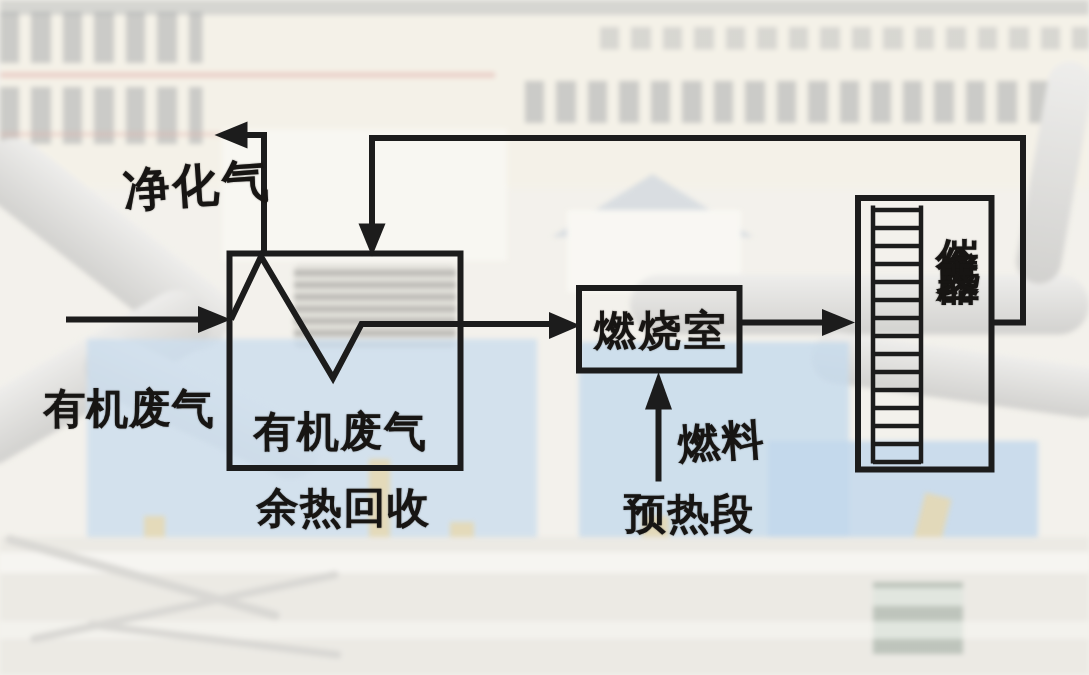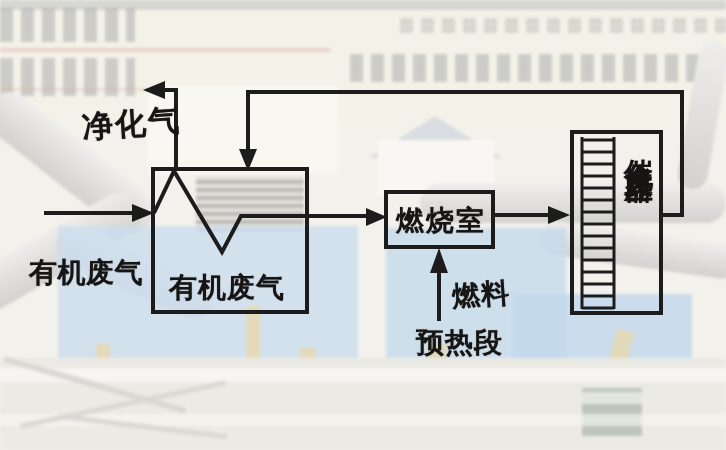--- a/index.html
+++ b/index.html
@@ -127,20 +127,21 @@
       <polygon points="430,273 448,273 439,248"></polygon>
     </g>
   </svg>
 
   <div class="lbl" style="left:82px; top:103px; font-size:31px; letter-spacing:2px; transform:rotate(-4deg);">净化气</div>
 
   <div class="lbl" style="left:29px; top:226px; font-size:28px; letter-spacing:0.5px;margin-top:28px;">有机废气</div>
 
   <div class="lbl" style="left:169px; top:269px; font-size:28px; letter-spacing:1px;">有机废气</div>
 
+  <div class="lbl" style="left:171px; top:320px; font-size:28px; letter-spacing:1px;">余热回收</div>
 
   <div class="lbl" style="left:396px; top:202px; font-size:28px; letter-spacing:2px;text-align:center;">燃烧室</div>
 
   <div class="lbl" style="left:452px; top:276px; font-size:28px; letter-spacing:1px; transform:rotate(-4deg);">燃料</div>
 
   <div class="lbl" style="left:396px; top:324px; font-size:28px; letter-spacing:1px;margin-left:20px;">预热段</div>
 
   <div class="lbl lbl-vert" style="left:622px; top:136px; height:178px; font-size:29px; line-height:34px; letter-spacing:4px;">催化反应器</div>
 
 </div>

